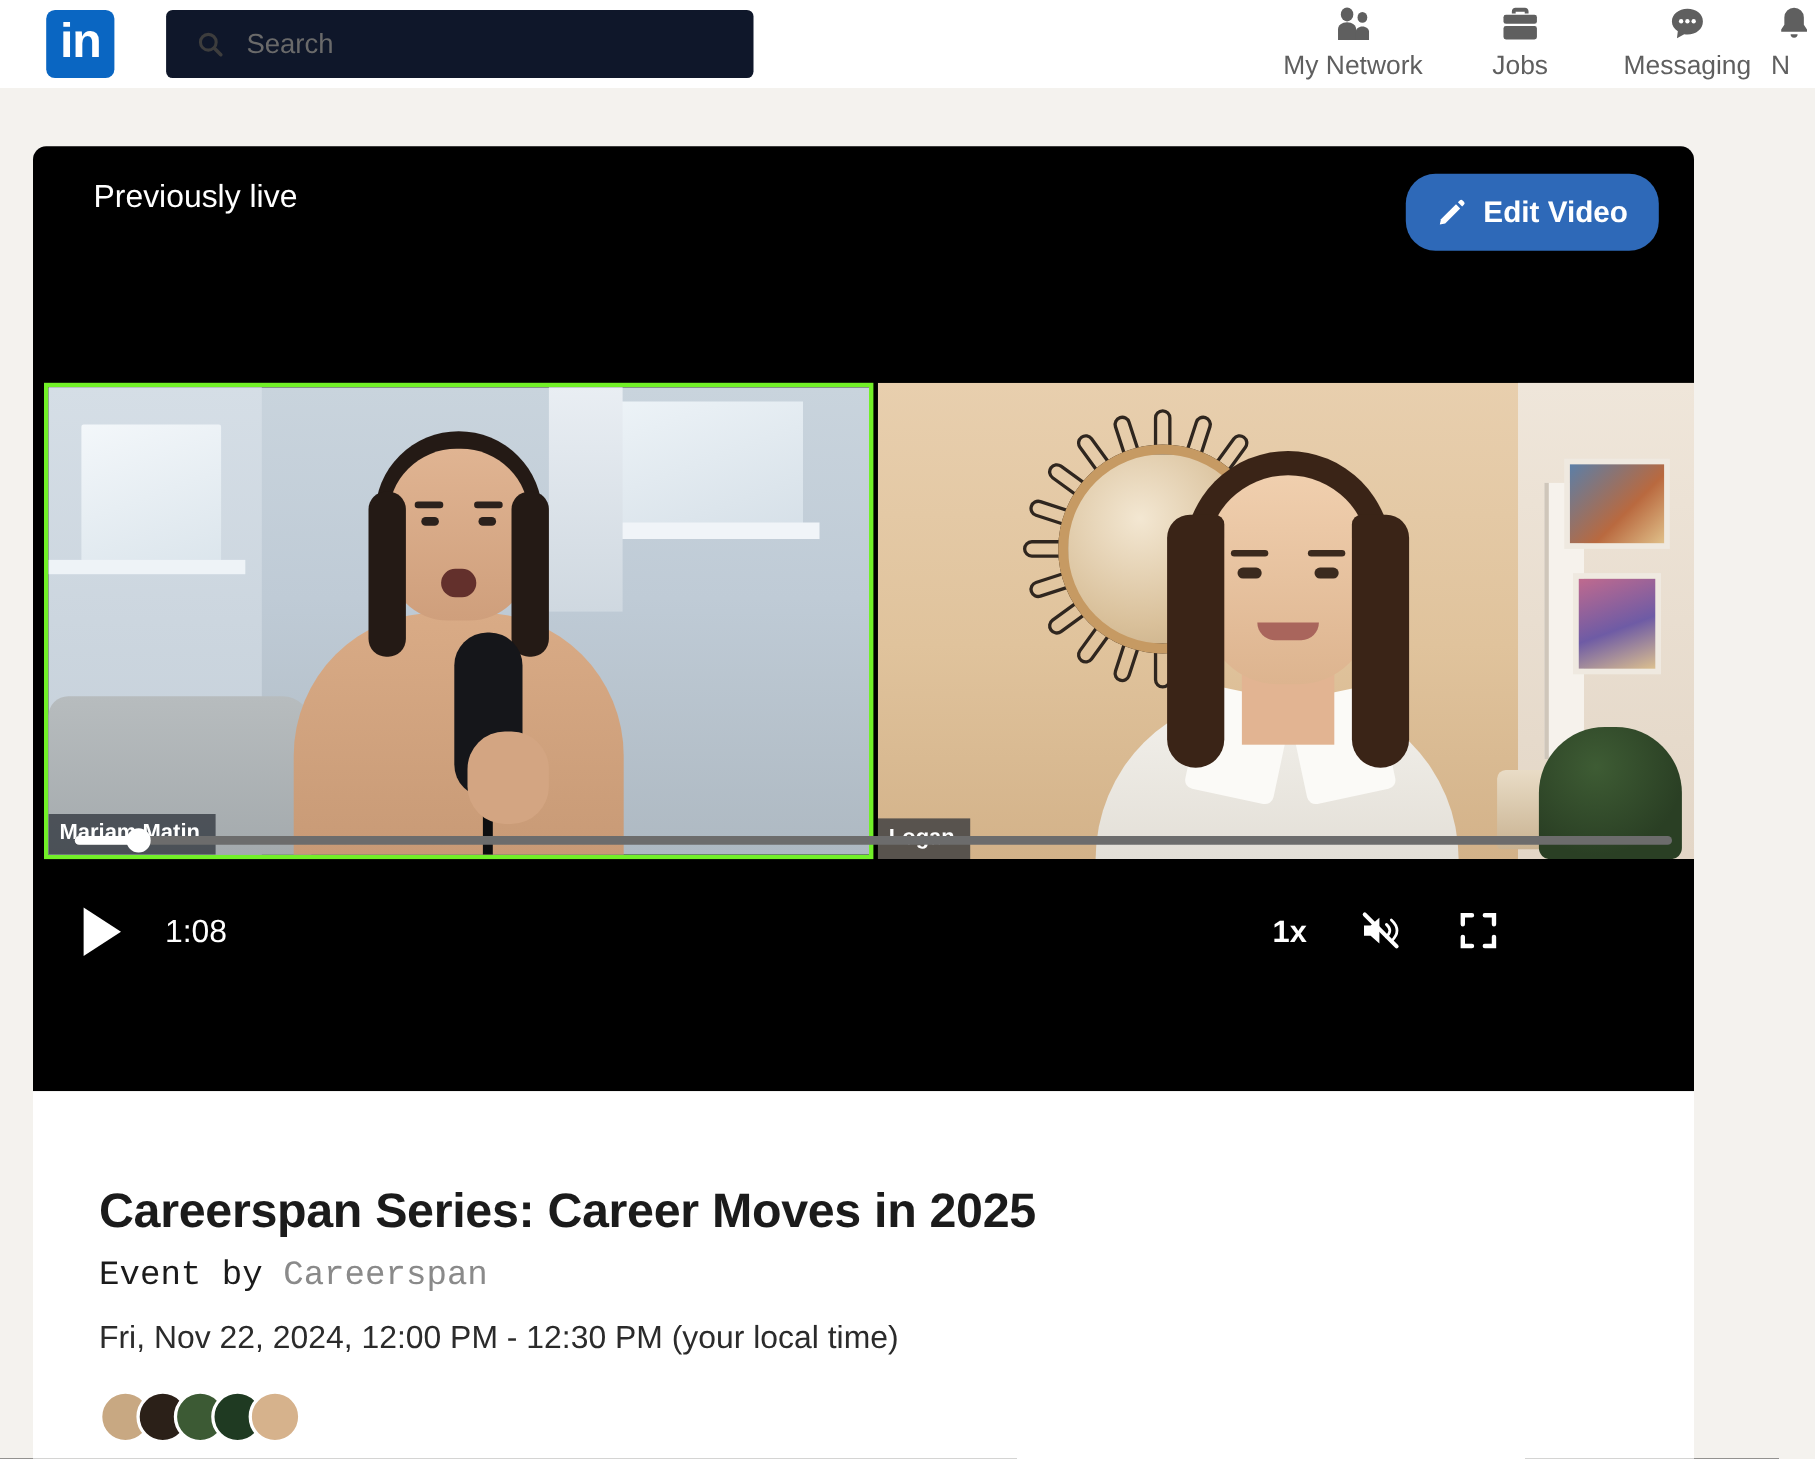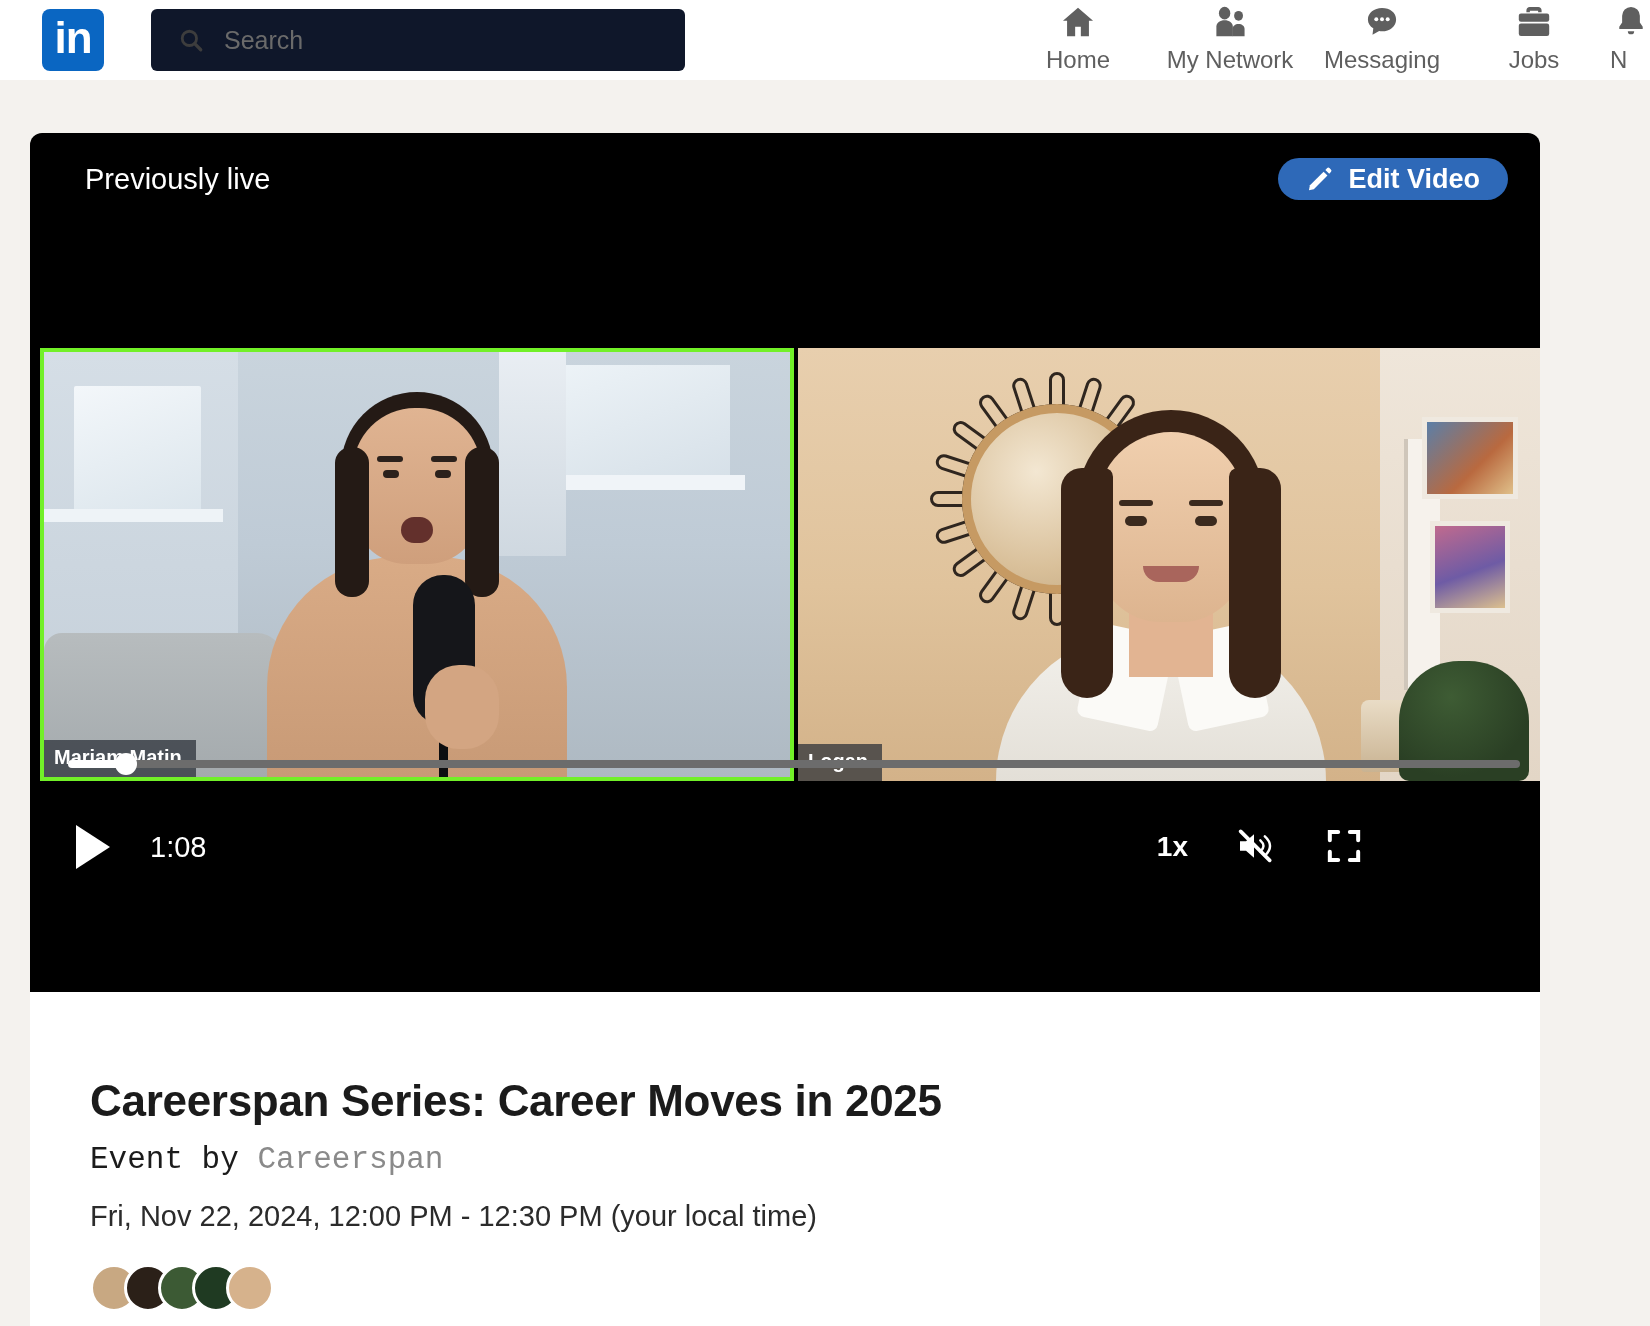--- a/index.html
+++ b/index.html
@@ -51,21 +51,21 @@
   .video-card {
     position:absolute; left:30px; top:133px; width:1510px; height:859px;
     background:#000000; border-radius:12px 12px 0 0; overflow:hidden;
   }
   .prev-live {
     position:absolute; left:55px; top:30px;
     color:#ffffff; font-size:29px; font-weight:400;
     font-family:"Liberation Sans", sans-serif;
   }
   .edit-video-btn {
-    position:absolute; right:32px; top:25px; height:42px;
+    position:absolute; right:32px; top:25px; height:70px;
     background:#2e69b8; border-radius:27px;
     display:flex; align-items:center; gap:14px;
     padding:0 28px; border:none; cursor:pointer;
   }
   .edit-video-btn .pencil { width:28px; height:28px; flex:0 0 auto; }
   .edit-video-label {
     color:#ffffff; font-size:27px; font-weight:bold;
     font-family:"Liberation Sans", sans-serif; white-space:nowrap;
   }
 
@@ -307,62 +307,54 @@
           <circle cx="10.5" cy="10.5" r="6.6" fill="none" stroke="#3d3d3d" stroke-width="2.6"></circle>
           <line x1="15.4" y1="15.4" x2="21" y2="21" stroke="#3d3d3d" stroke-width="3" stroke-linecap="round"></line>
         </svg>
       </span>
       <span class="search-text">Search</span>
     </div>
   </div>
 
   <div class="nav-right">
 
-    <div class="nav-item">
-      <span class="nav-ico">
-        <svg width="42" height="38" viewBox="0 0 24 24" fill="#5f5f5f">
-          <path d="M12 3 2.5 11.2h2.6V21h5.1v-6h3.6v6h5.1v-9.8h2.6z"></path>
-        </svg>
-      </span>
-      <span class="nav-label">Home</span>
-    </div>
 
     <div class="nav-item">
       <span class="nav-ico">
         <svg width="42" height="38" viewBox="0 0 24 24" fill="#5f5f5f">
           <ellipse cx="8.6" cy="6.4" rx="3.6" ry="4"></ellipse>
           <path d="M3.4 21v-6.1c0-2.3 2.3-4 5.2-4s5.2 1.7 5.2 4V21z"></path>
           <ellipse cx="17.4" cy="8.1" rx="2.8" ry="3.1"></ellipse>
           <path d="M13.6 21v-4.6c0-1.8 1.7-3.1 3.8-3.1s3.8 1.3 3.8 3.1V21z"></path>
         </svg>
       </span>
       <span class="nav-label">My Network</span>
     </div>
 
     <div class="nav-item">
       <span class="nav-ico">
         <svg width="42" height="38" viewBox="0 0 24 24" fill="#5f5f5f">
+          <path d="M9.3 2.6h5.4c1.2 0 2.1.9 2.1 2.1v1.1h-2.2V4.9H9.4v0.9H7.2V4.7c0-1.2.9-2.1 2.1-2.1z"></path>
+          <rect x="2.4" y="6.6" width="19.2" height="5.2" rx="1.4"></rect>
+          <rect x="2.4" y="13" width="19.2" height="7.8" rx="1.4"></rect>
+        </svg>
+      </span>
+      <span class="nav-label">Jobs</span>
+    </div>
+
+    <div class="nav-item">
+      <span class="nav-ico">
+        <svg width="42" height="38" viewBox="0 0 24 24" fill="#5f5f5f">
           <path d="M12 3.2c-5 0-8.9 3.2-8.9 7.2 0 2.3 1.3 4.3 3.4 5.6l-.5 4 4.2-2.3c.6.1 1.2.2 1.8.2 5 0 8.9-3.2 8.9-7.5S17 3.2 12 3.2z"></path>
           <circle cx="8.4" cy="10.3" r="1.25" fill="#ffffff"></circle>
           <circle cx="12" cy="10.3" r="1.25" fill="#ffffff"></circle>
           <circle cx="15.6" cy="10.3" r="1.25" fill="#ffffff"></circle>
         </svg>
       </span>
       <span class="nav-label">Messaging</span>
-    </div>
-
-    <div class="nav-item">
-      <span class="nav-ico">
-        <svg width="42" height="38" viewBox="0 0 24 24" fill="#5f5f5f">
-          <path d="M9.3 2.6h5.4c1.2 0 2.1.9 2.1 2.1v1.1h-2.2V4.9H9.4v0.9H7.2V4.7c0-1.2.9-2.1 2.1-2.1z"></path>
-          <rect x="2.4" y="6.6" width="19.2" height="5.2" rx="1.4"></rect>
-          <rect x="2.4" y="13" width="19.2" height="7.8" rx="1.4"></rect>
-        </svg>
-      </span>
-      <span class="nav-label">Jobs</span>
     </div>
 
     <div class="nav-item clipped">
       <span class="nav-ico">
         <svg width="42" height="38" viewBox="0 0 24 24" fill="#5f5f5f">
           <path d="M12 2.5a5.6 5.6 0 0 0-5.6 5.6v4.2L4.6 15v1.4h14.8V15l-1.8-2.7V8.1A5.6 5.6 0 0 0 12 2.5z"></path>
           <path d="M10 17.8a2 2 0 0 0 4 0z"></path>
         </svg>
       </span>
       <span class="nav-label">N</span>

